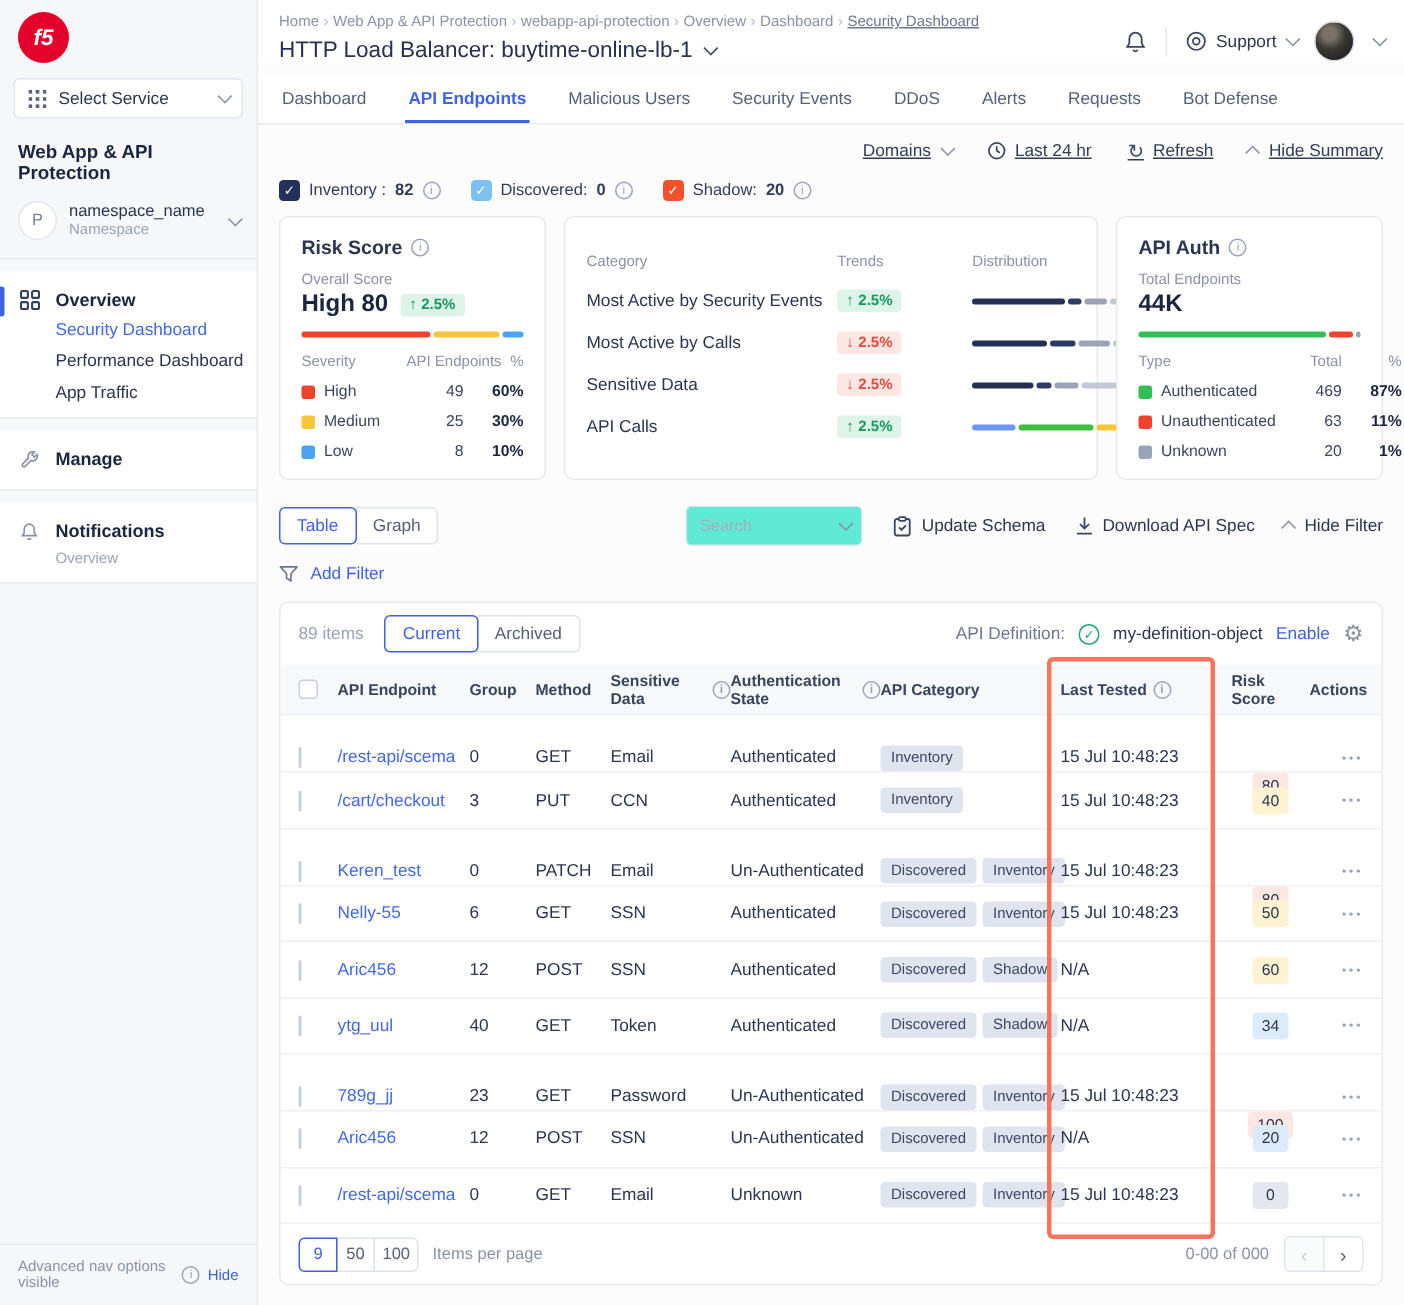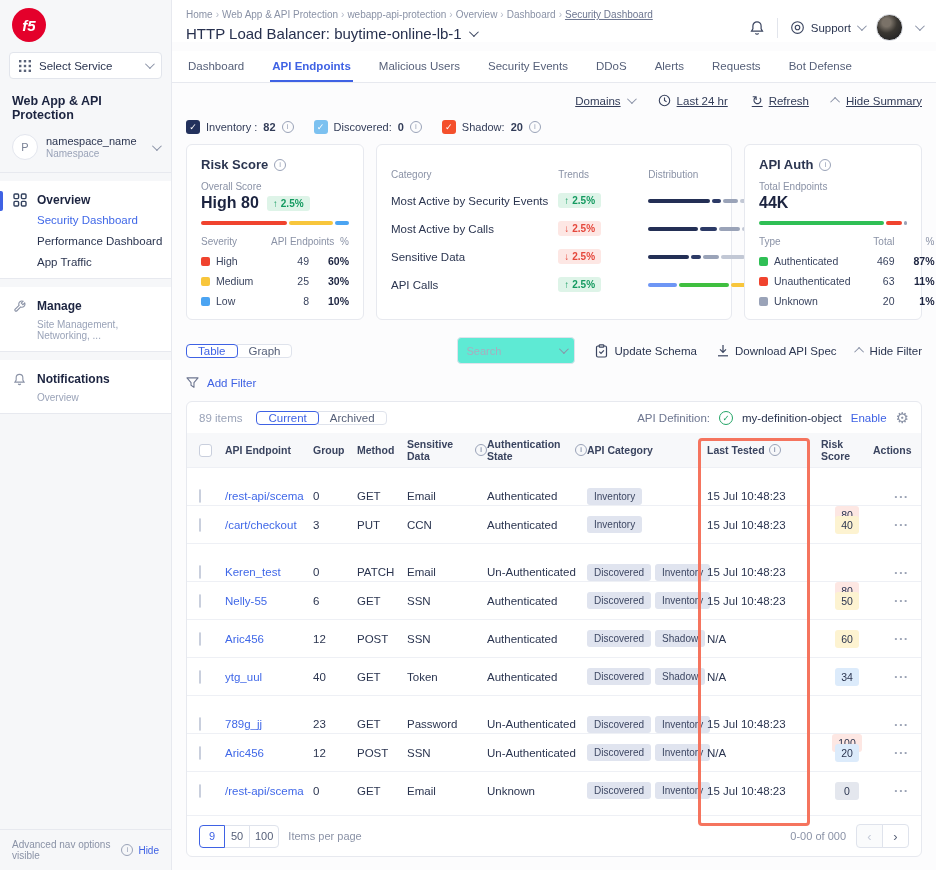--- a/index.html
+++ b/index.html
@@ -95,21 +95,21 @@
   .class-filter { font-size:11.5px; color:#2b3550; display:flex; gap:6px; align-items:center; cursor:pointer; }
   .class-grid { display:grid; grid-template-columns:1fr 80px 122px; gap:13px 10px; margin-top:12px; align-items:center; font-size:11.5px; }
   .class-col-h { font-size:10px; color:#8a92a6; }
   .class-label { color:#2b3550; white-space:nowrap; }
   .dist { display:flex; align-items:center; }
   .dist i { height:4px; border-radius:2px; display:block; margin-right:2px; }
 
   
   .controls2 { display:flex; align-items:center; padding:17px 14px 0; }
   .seg { display:flex; }
-  .seg .seg-btn { min-width:46px; height:14px; border:1px solid #dfe3ec; background:#fff; font-size:11.5px; color:#555f78; display:flex; align-items:center; justify-content:center; padding:0 11px; cursor:pointer; margin-left:-1px; }
+  .seg .seg-btn { min-width:46px; height:25px; border:1px solid #dfe3ec; background:#fff; font-size:11.5px; color:#555f78; display:flex; align-items:center; justify-content:center; padding:0 11px; cursor:pointer; margin-left:-1px; }
   .seg .seg-btn:first-child { border-radius:4px 0 0 4px; margin-left:0; }
   .seg .seg-btn:last-child { border-radius:0 4px 4px 0; }
   .seg .seg-btn.active { border-color:#3f62e4; color:#3f62e4; z-index:2; border-radius:4px; }
   .spacer { flex:1; }
   .search-box { width:118px; height:27px; border:1px solid #dfe3ec; border-radius:4px; background:#5eead4; display:flex; align-items:center; padding:0 8px; gap:6px; }
   .search-box input { border:0; outline:0; width:100%; font-size:11px; color:#2b3550; font-family:inherit; background:transparent; }
   .search-box input::placeholder { color:#a7aebf; }
   .action-btn { display:flex; align-items:center; gap:6px; font-size:11.5px; color:#2b3550; margin-left:20px; cursor:pointer; white-space:nowrap; }
   .add-filter-row { padding:13px 14px 0; display:flex; gap:8px; align-items:center; }
   .add-filter-label { color:#3f62e4; font-size:11.5px; cursor:pointer; }
@@ -232,21 +232,20 @@
 
     <div class="nav-block">
       <div class="nav-head">
         <span class="nicon">
           <svg width="13" height="13" viewBox="0 0 14 14">
             <path d="M12.6 3.2a3.3 3.3 0 0 1-4.3 4.3L4 11.8a1.3 1.3 0 0 1-1.8-1.8l4.3-4.3A3.3 3.3 0 0 1 10.8 1.4L8.9 3.3l1.8 1.8 1.9-1.9z" fill="none" stroke="#8a92a6" stroke-width="1.2"></path>
           </svg>
         </span>
         <span>Manage</span>
       </div>
-      <div class="nav-caption">Site Management, Networking, ...</div>
     </div>
 
     <div class="nav-block">
       <div class="nav-head">
         <span class="nicon">
           <svg width="13" height="13" viewBox="0 0 14 14">
             <path d="M7 1.5a3.6 3.6 0 0 1 3.6 3.6v2.6l1.3 2.1H2.1l1.3-2.1V5.1A3.6 3.6 0 0 1 7 1.5z" fill="none" stroke="#8a92a6" stroke-width="1.2"></path>
             <path d="M5.7 11.6a1.4 1.4 0 0 0 2.6 0" fill="none" stroke="#8a92a6" stroke-width="1.2"></path>
           </svg>
         </span>

